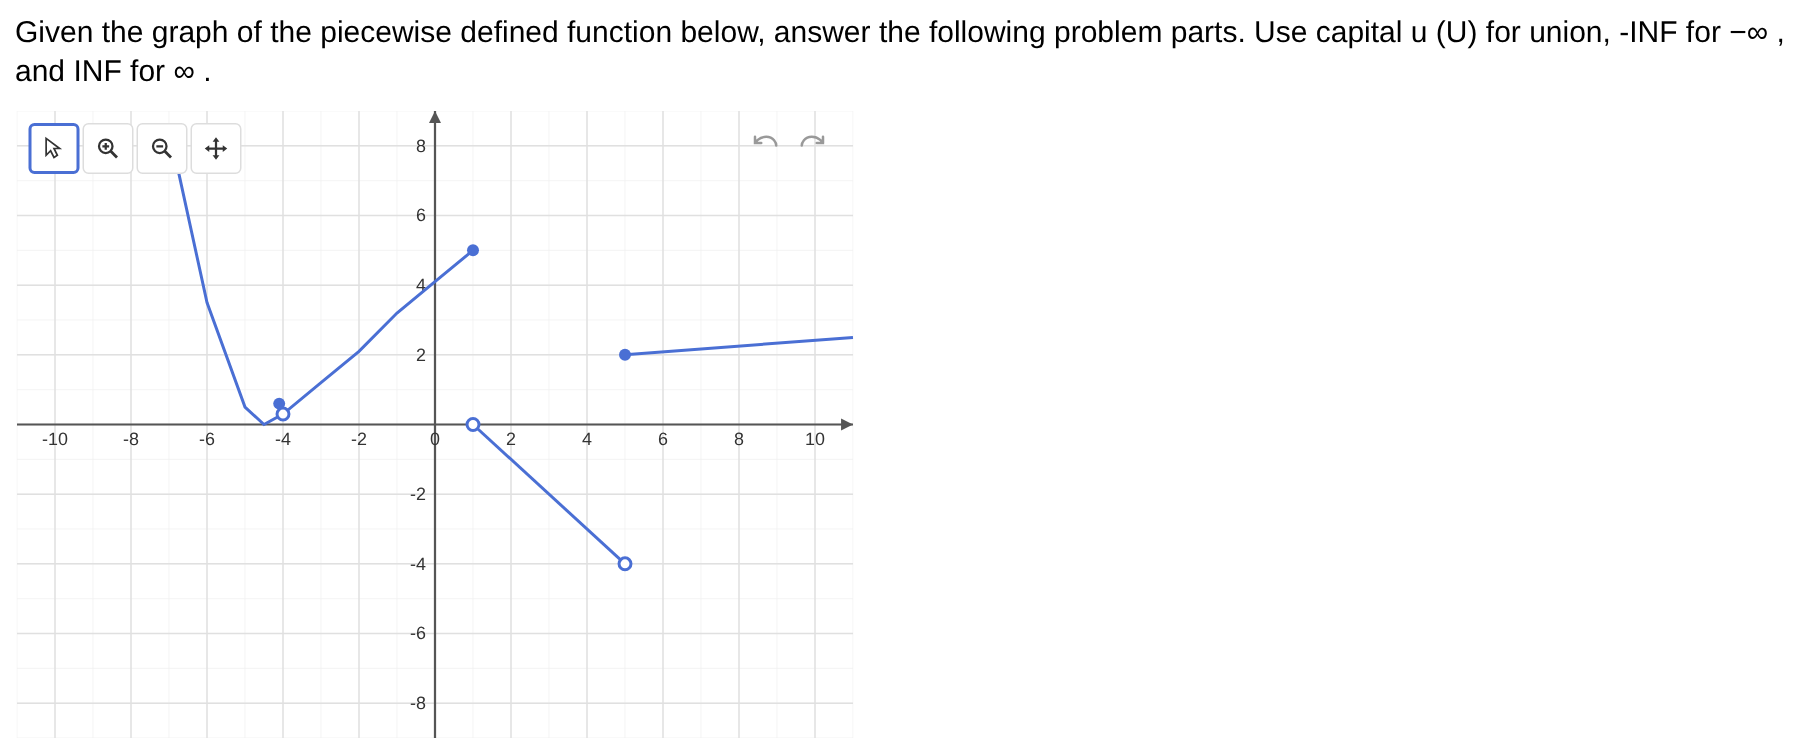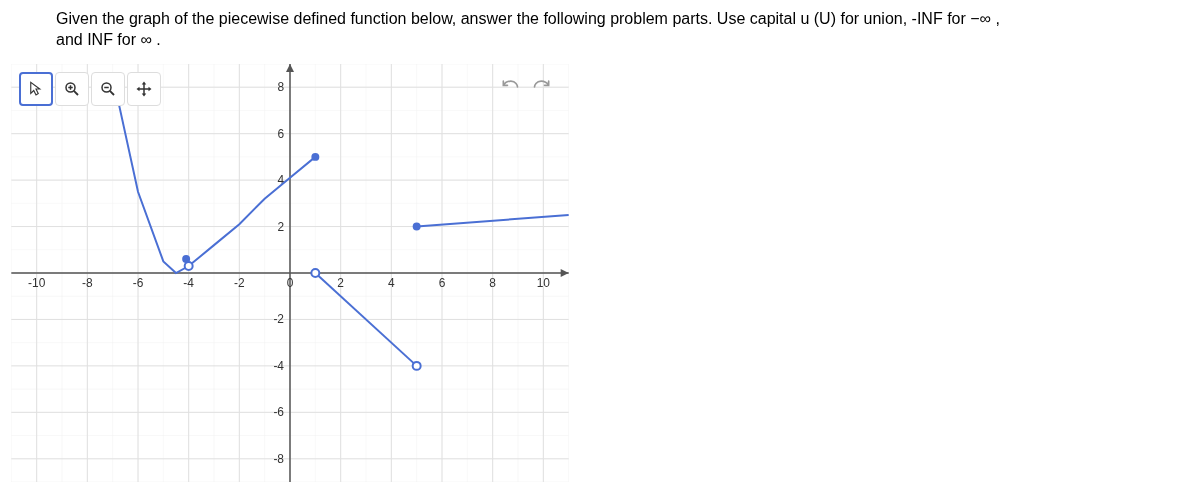--- a/index.html
+++ b/index.html
@@ -1,17 +1,17 @@
 <!DOCTYPE html>
 <html><head>
   <meta charset="utf-8">
   <style>
     * { box-sizing: border-box; margin: 0; padding: 0; }
     body { font-family: Arial, sans-serif; font-size: 14px; color: #000; background: #fff; padding: 5px 10px; }
-    .instruction { padding: 4px 0 12px 0; line-height: 1.3; font-size: 16px; margin-left: 46px; }
+    .instruction { padding: 4px 0 12px 0; line-height: 1.3; font-size: 20px; }
     .graph-area { position: relative; width: 560px; height: 420px; border: 1px solid #fff; }
     .toolbar { position: absolute; top: 8px; left: 8px; display: flex; gap: 2px; z-index: 10; }
     .toolbar-right { position: absolute; top: 8px; right: 12px; display: flex; gap: 2px; z-index: 10; }
     .tool-btn { width: 34px; height: 34px; background: #fff; border: 1px solid #ddd; border-radius: 4px; display: flex; align-items: center; justify-content: center; cursor: pointer; }
     .tool-btn.active { border: 2px solid #4a6fd4; }
     .tool-btn svg { width: 18px; height: 18px; }
     .tool-btn-right { width: 30px; height: 30px; background: transparent; border: none; display: flex; align-items: center; justify-content: center; cursor: pointer; }
     .tool-btn-right svg { width: 20px; height: 20px; stroke: #888; fill: none; stroke-width: 2; }
     .graph-svg { position: absolute; top: 0; left: 0; width: 100%; height: 100%; }
     .grid-line { stroke: #e0e0e0; stroke-width: 1; }

